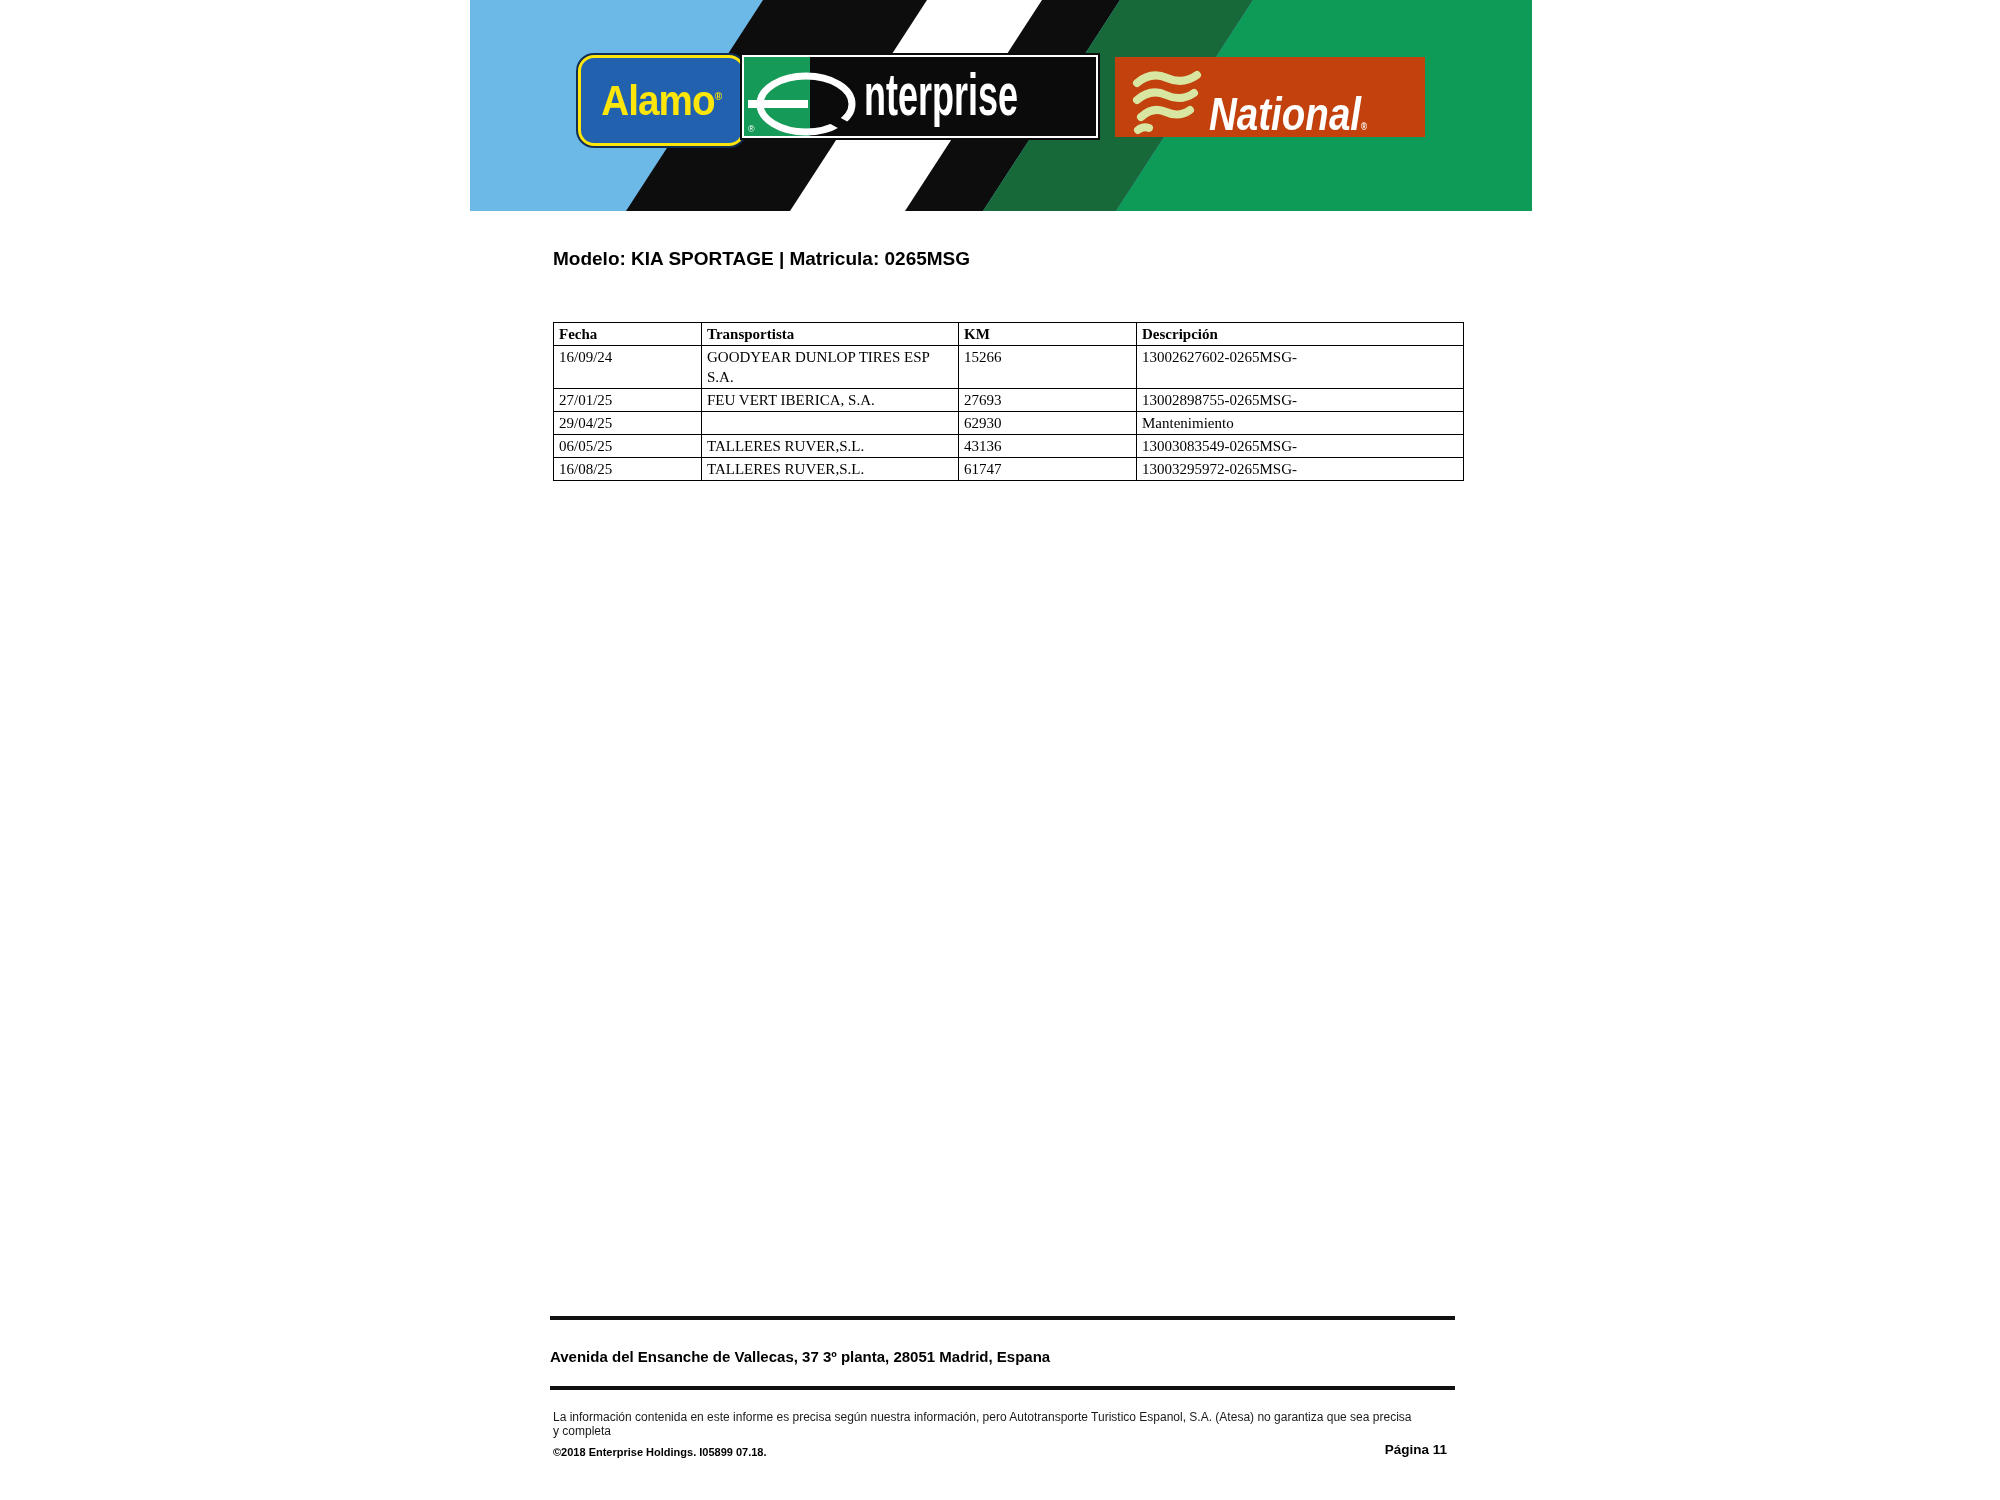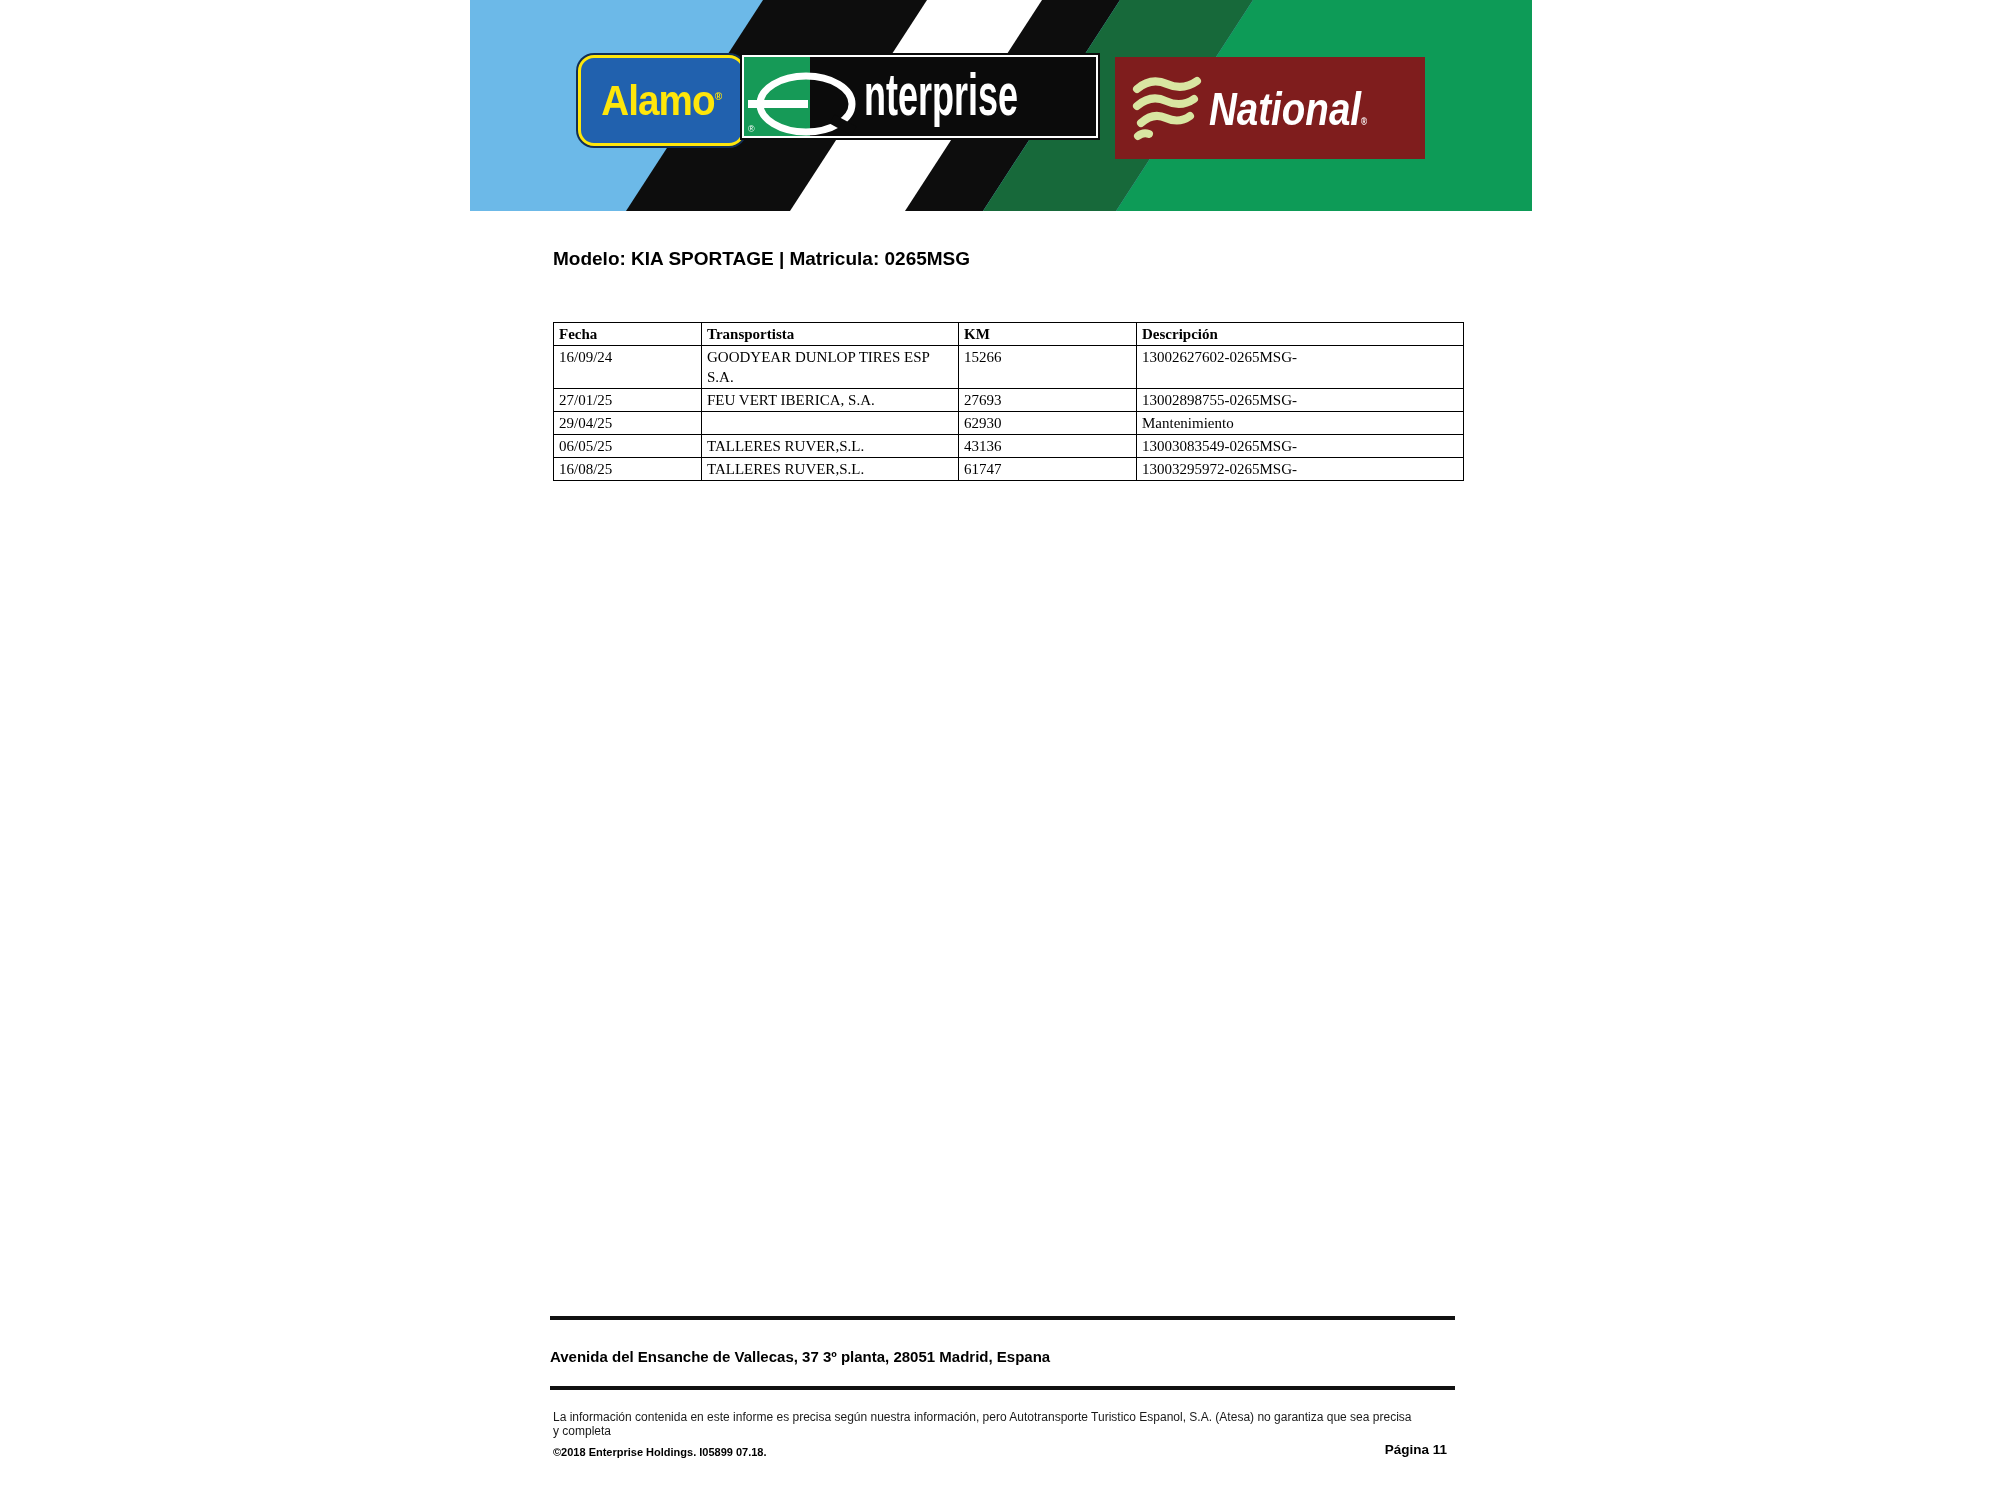--- a/index.html
+++ b/index.html
@@ -34,22 +34,22 @@
   .ent-green{position:absolute;left:0;top:0;bottom:0;width:66px;background:#169a57;}
   .ent-esvg{position:absolute;inset:0;width:100%;height:100%;}
   .ent-reg{position:absolute;left:4px;bottom:2px;color:#fff;font-size:9px;}
   .ent-text{
     position:absolute;left:120px;top:0;height:79px;line-height:76px;
     color:#ffffff;font-weight:bold;font-size:60px;letter-spacing:0px;
     transform:scaleX(0.60);transform-origin:left center;white-space:nowrap;
   }
 
   .nat-box{
-    position:absolute;left:645px;top:57px;width:310px;height:102px;
-    background:#7f1d1d;display:flex;align-items:center;
+    position:absolute;left:645px;top:57px;width:310px;height:80px;
+    background:#c2410c;display:flex;align-items:flex-end;
   }
   .nat-waves{width:74px;height:70px;margin-left:16px;flex:none;}
   .nat-text{
     color:#ffffff;font-weight:bold;font-style:italic;font-size:47px;
     transform:scaleX(0.82);transform-origin:left center;white-space:nowrap;
     margin-left:4px;line-height:1;
   }
   .nat-reg{color:#ffffff;font-size:10px;font-style:normal;vertical-align:baseline;}
 
   

